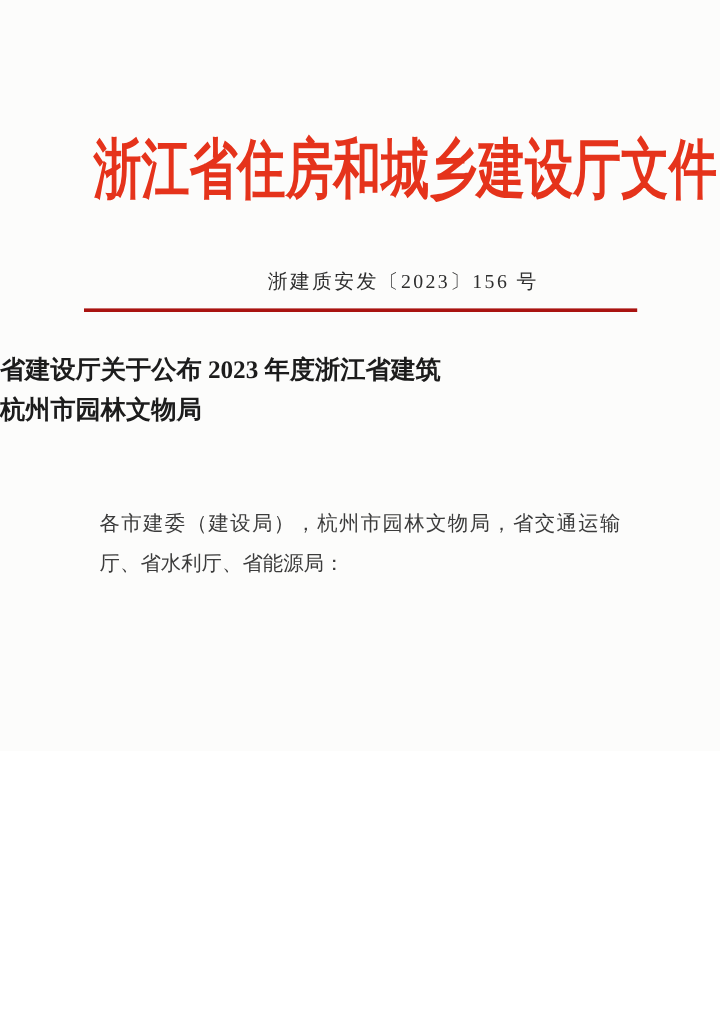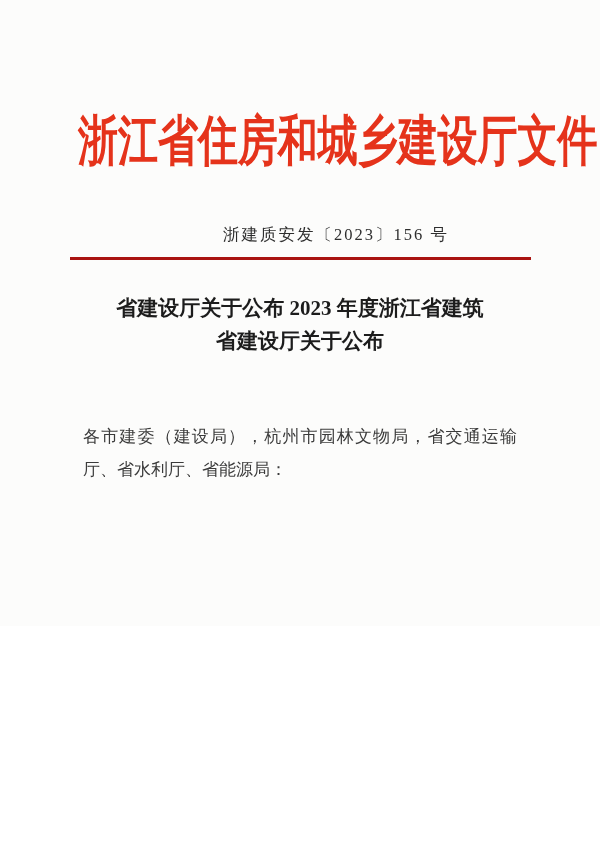--- a/index.html
+++ b/index.html
@@ -44,21 +44,20 @@
     left: 70px;
     width: 461px;
     height: 3px;
     background: #a91310;
   }
   .doc-title {
     position: absolute;
     top: 292px;
     left: 0;
     width: 600px;
-    text-align: center;
     font-weight: bold;
     font-size: 21px;
     line-height: 33px;
     color: #1c1c1c;
   }
   .body-text {
     position: absolute;
     top: 408px;
     left: 71px;
     width: 458px;
@@ -118,21 +117,21 @@
 <div class="page">
 
   <div class="header-title">浙江省住房和城乡建设厅文件</div>
 
   <div class="doc-number">浙建质安发〔2023〕156 号</div>
 
   <div class="red-rule"></div>
 
   <div class="doc-title">
     <div>省建设厅关于公布 2023 年度浙江省建筑</div>
-    <div>省建设厅关于公布</div>
+    <div>杭州市园林文物局</div>
   </div>
 
   <div class="body-text">
     <p>各市建委（建设局），杭州市园林文物局，省交通运输厅、省水利厅、省能源局：</p>
   </div>
 
   <div class="closing-sign">浙江省住房和城乡建设厅</div>
 
   <div class="closing-date">2023 年 12 月 25 日</div>
 

